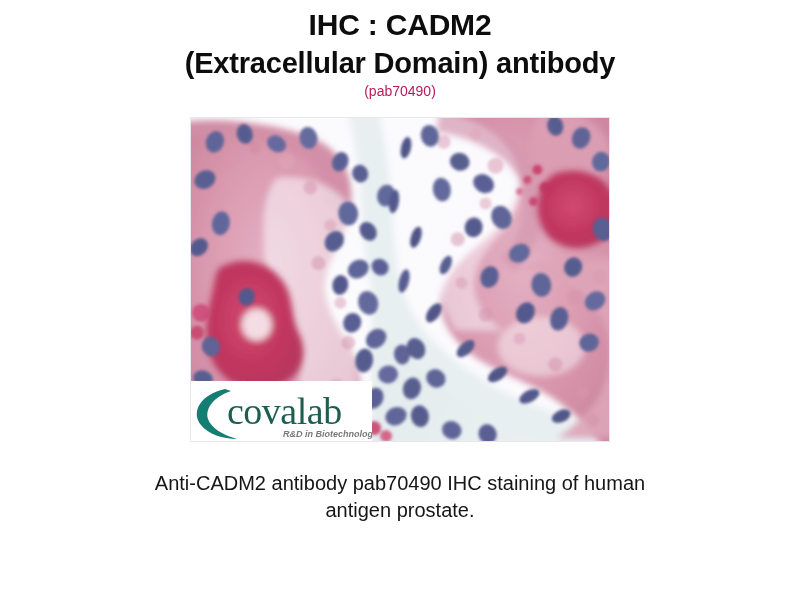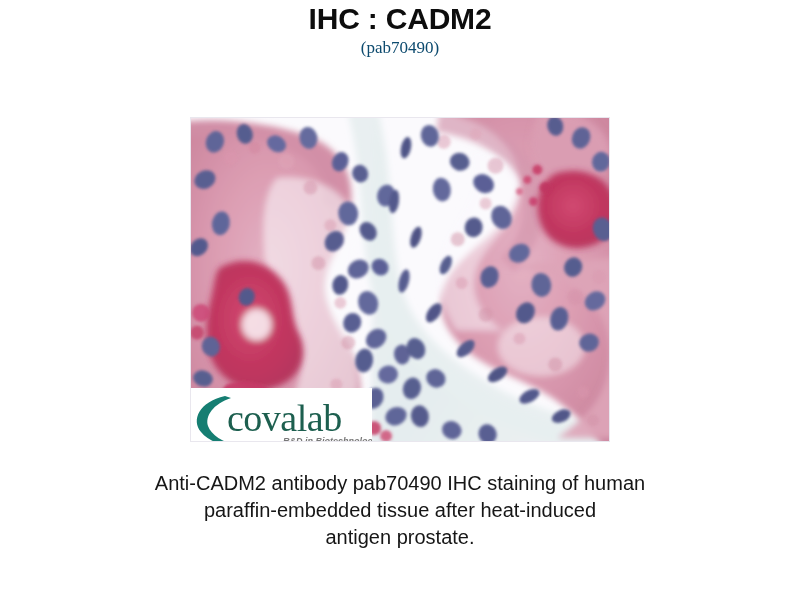--- a/index.html
+++ b/index.html
@@ -13,39 +13,40 @@
     height: 600px;
     overflow: hidden;
     font-family: "Liberation Sans", sans-serif;
     color: #111111;
     position: relative;
   }
 
   
   #figure-header {
     width: 800px;
+    padding-top: 6px;
     text-align: center;
   }
   .title-line {
     font-family: "Liberation Sans", sans-serif;
     font-weight: bold;
     font-size: 30px;
     line-height: 38px;
     letter-spacing: -0.2px;
     color: #0d0d0d;
     white-space: nowrap;
   }
   #title-line-2 {
     font-size: 29px;
   }
   #catalog-number {
-    font-family: Liberation Serif, serif;
-    font-size: 17px;
+    font-family: Liberation Sans, sans-serif;
+    font-size: 14px;
     line-height: 17px;
-    color: #0c4a6e;
+    color: #be185d;
     margin-top: 1px;
   }
 
   
   #micrograph-wrap {
     position: absolute;
     left: 190px;
     top: 117px;
     width: 420px;
     height: 325px;
@@ -61,21 +62,21 @@
   #micrograph svg {
     display: block;
     width: 100%;
     height: 100%;
   }
 
   
   #covalab-watermark {
     position: absolute;
     left: 0px;
-    top: 270px;
+    top: 263px;
     width: 181px;
     height: 64px;
     background: #f9a8d4;
     overflow: hidden;
   }
   #covalab-watermark svg {
     display: block;
     width: 181px;
     height: 64px;
   }
@@ -94,20 +95,21 @@
     line-height: 27px;
     color: #161616;
     white-space: nowrap;
   }
 </style>
 </head>
 <body>
 
 <div id="figure-header">
   <div class="title-line" id="title-line-1">IHC : CADM2</div>
+  <div class="title-line" id="title-line-2">(Extracellular Domain) antibody</div>
   <div id="catalog-number">(pab70490)</div>
 </div>
 
 <div id="micrograph-wrap">
 
   <div id="micrograph">
     <svg viewBox="0 0 420 325" preserveAspectRatio="none">
       <defs>
         <filter id="blurS">
             <feGaussianBlur stdDeviation="1.6"></feGaussianBlur>
@@ -321,15 +323,14 @@
         <text x="36" y="43" font-family="'Liberation Serif', serif" font-size="38" fill="#1d5f4f" letter-spacing="-0.5">covalab</text>
 
         <text x="92" y="56" font-family="'Liberation Sans', sans-serif" font-size="9" font-style="italic" font-weight="bold" fill="#4b4b4b" opacity="0.75">R&amp;D in Biotechnology</text>
       </svg>
     </div>
   </div>
 </div>
 
 <div id="figure-caption">
   <div class="caption-line">Anti-CADM2 antibody pab70490 IHC staining of human</div>
-  <div class="caption-line">paraffin-embedded tissue after heat-induced</div>
   <div class="caption-line">antigen prostate.</div>
 </div>
 
 </body></html>

